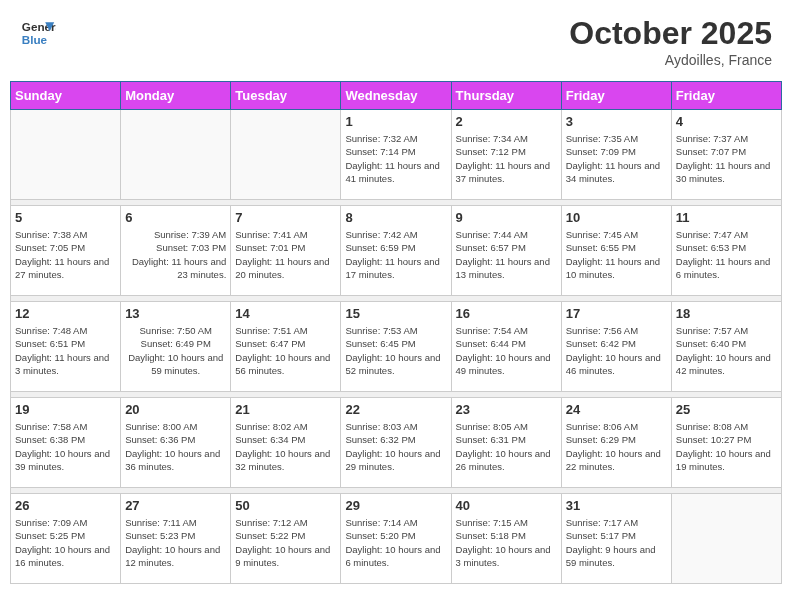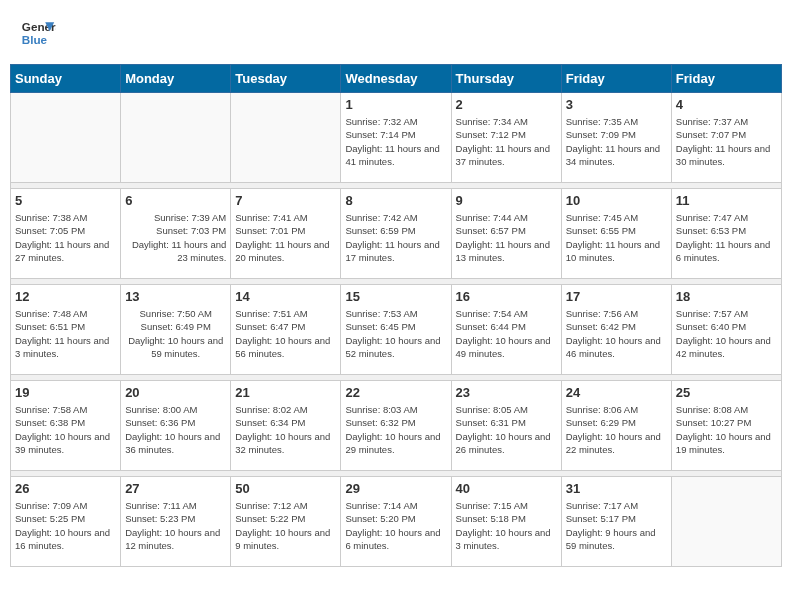--- a/index.html
+++ b/index.html
@@ -37,21 +37,21 @@
     .location {
       font-size: 14px;
       color: #555;
     }
     .calendar {
       width: 100%;
       border-collapse: collapse;
       border: 1px solid #ccc;
     }
     .calendar th {
-      background-color: #0369a1;
+      background-color: #d946ef;
       color: #fff;
       font-size: 13px;
       padding: 6px 4px;
       text-align: left;
       border: 1px solid #2d6aa0;
       font-weight: bold;
     }
     .calendar td {
       width: calc(100% / 7);
       vertical-align: top;
@@ -83,20 +83,24 @@
 </head>
 <body>
 
 <div class="header">
   <div class="logo">
     <svg class="logo-icon" viewBox="0 0 40 40" xmlns="http://www.w3.org/2000/svg">
       <text x="2" y="18" font-size="13" font-weight="bold" fill="#333" font-family="Arial">General</text>
       <text x="2" y="32" font-size="13" font-weight="bold" fill="#3a7fc1" font-family="Arial">Blue</text>
       <polygon points="28,8 38,8 33,18" fill="#3a7fc1"></polygon>
     </svg>
+  </div>
+  <div class="title-block">
+    <div class="month-title">October 2025</div>
+    <div class="location">Aydoilles, France</div>
   </div>
 </div>
 
 <table class="calendar">
   <thead>
     <tr id="weekday-header">
     <th>Sunday</th>
         <th>Monday</th>
         <th>Tuesday</th>
         <th>Wednesday</th>

